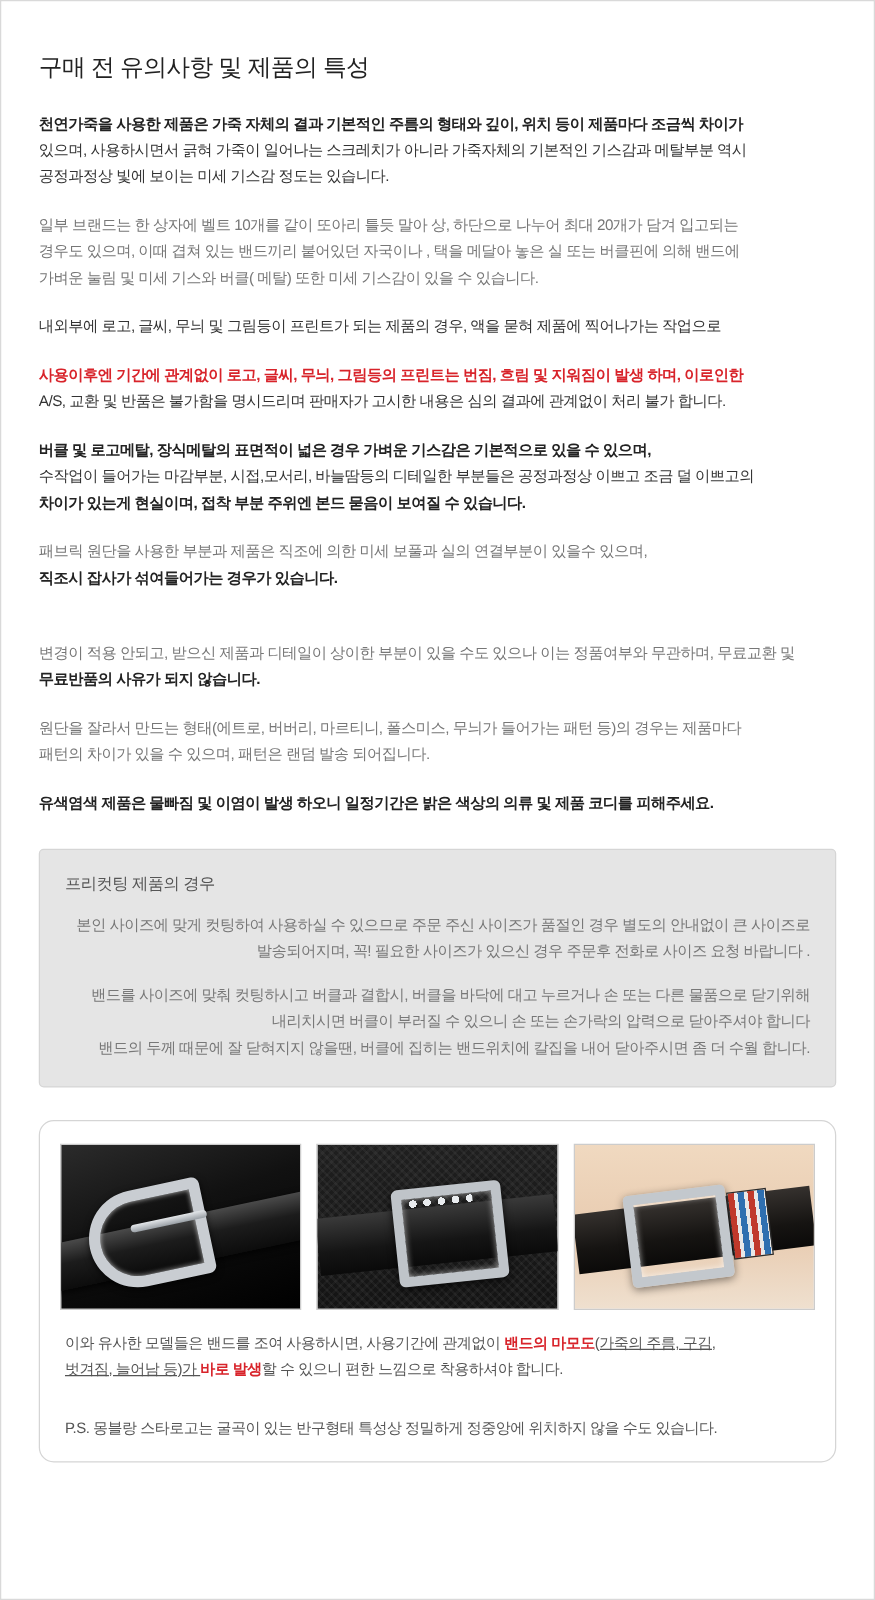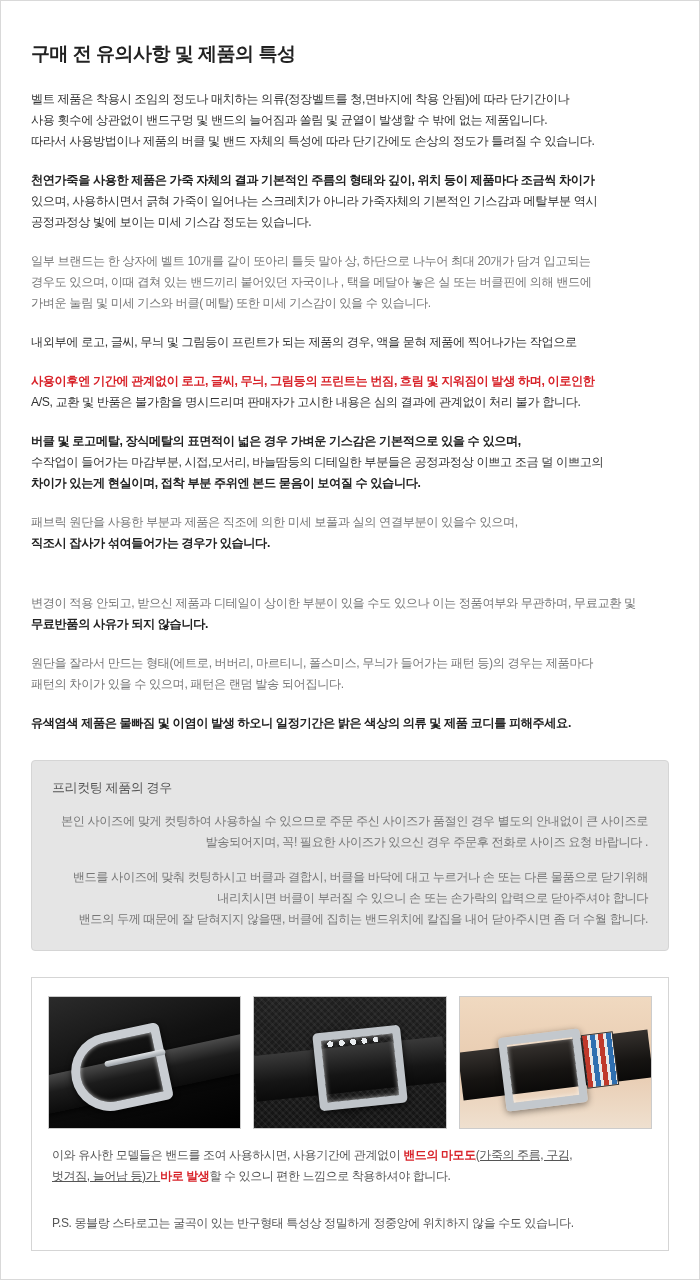--- a/index.html
+++ b/index.html
@@ -21,21 +21,21 @@
     box-sizing: border-box;
     border: 1px solid #d9d9d9;
     background: #ffffff;
     overflow: hidden;
   }
   .inner {
     padding: 40px 30px 20px 30px;
   }
   h1.title {
     font-size: 19px;
-    font-weight: bold;
+    font-weight: normal;
     color: #222222;
     margin: 0 0 22px 0;
     letter-spacing: -0.5px;
   }
   .para {
     font-size: 12.2px;
     line-height: 1.72;
     margin: 0 0 18px 0;
     letter-spacing: -0.4px;
     color: #555555;
@@ -59,21 +59,21 @@
     color: #555555;
     margin: 0 0 14px 0;
     letter-spacing: -0.4px;
   }
   .box .para { margin-bottom: 14px; text-align: right; }
   .box .para:last-child { margin-bottom: 0; }
 
   
   .imgbox {
     border: 1px solid #d5d5d5;
-    border-radius: 0;
+    border-radius: 12px;
     margin: 26px 0 0 0;
     padding: 18px 16px 16px 16px;
     background: #ffffff;
   }
   .photos {
     display: flex;
     justify-content: space-between;
     gap: 12px;
   }
   .photo {
@@ -211,25 +211,20 @@
   .footnote.second { margin-top: 26px; }
 </style>
 </head>
 <body>
 
 <div class="page">
   <div class="inner">
 
     <h1 class="title">구매 전 유의사항 및 제품의 특성</h1>
 
-    <p class="para dark">
-      <span>벨트 제품은 착용시 조임의 정도나 매치하는 의류(정장벨트를 청,면바지에 착용 안됨)에 따라 단기간이나</span><br>
-      <span>사용 횟수에 상관없이 밴드구멍 및 밴드의 늘어짐과 쏠림 및 균열이 발생할 수 밖에 없는 제품입니다.</span><br>
-      <span>따라서 사용방법이나 제품의 버클 및 밴드 자체의 특성에 따라 단기간에도 손상의 정도가 틀려질 수 있습니다.</span>
-    </p>
 
     <p class="para dark">
       <b>천연가죽을 사용한 제품은 가죽 자체의 결과 기본적인 주름의 형태와 깊이, 위치 등이 제품마다 조금씩 차이가</b><br>
       <span>있으며, 사용하시면서 긁혀 가죽이 일어나는 스크레치가 아니라 가죽자체의 기본적인 기스감과 메탈부분 역시</span><br>
       <span>공정과정상 빛에 보이는 미세 기스감 정도는 있습니다.</span>
     </p>
 
     <p class="para gray">
       <span>일부 브랜드는 한 상자에 벨트 10개를 같이 또아리 틀듯 말아 상, 하단으로 나누어 최대 20개가 담겨 입고되는</span><br>
       <span>경우도 있으며, 이때 겹쳐 있는 밴드끼리 붙어있던 자국이나 , 택을 메달아 놓은 실 또는 버클핀에 의해 밴드에</span><br>

